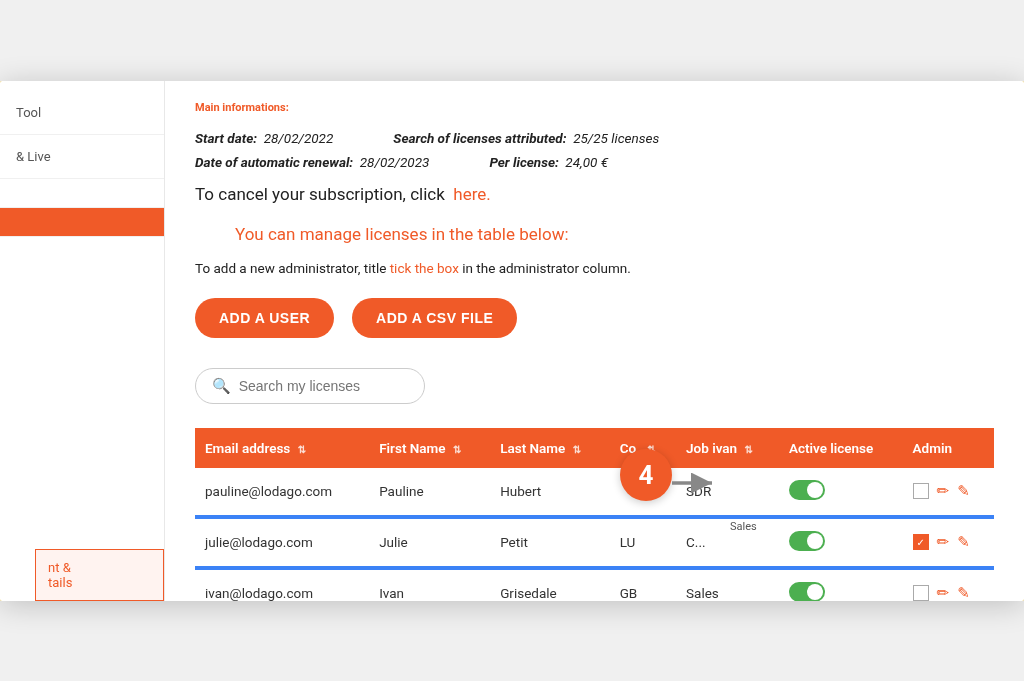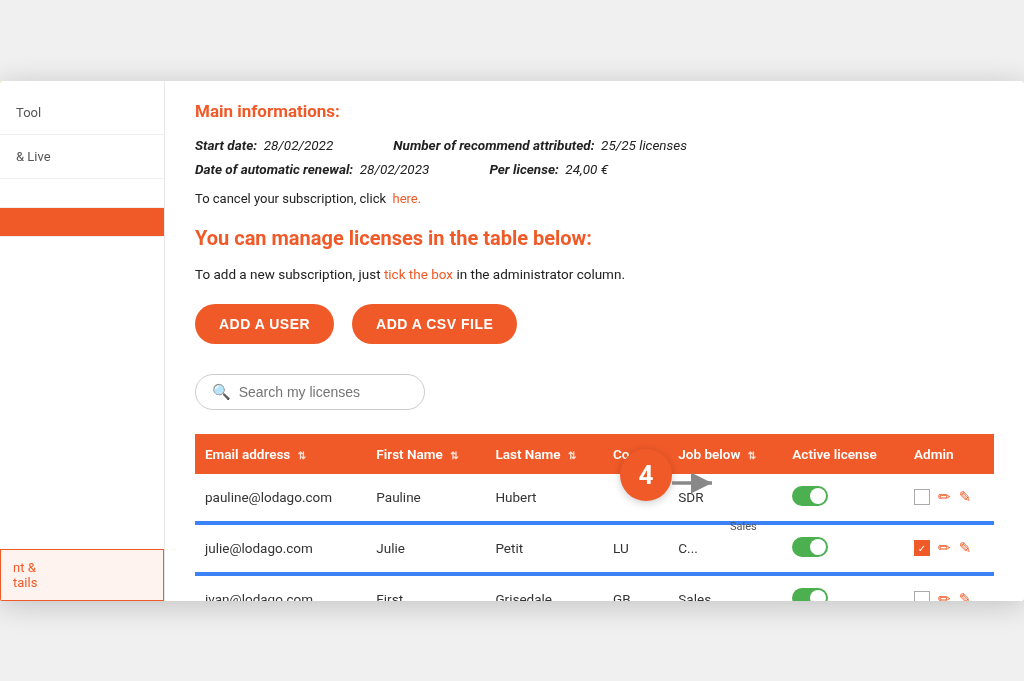--- a/index.html
+++ b/index.html
@@ -53,52 +53,53 @@
     }
     
     .main {
       flex: 1;
       overflow-y: auto;
       padding: 20px 30px 20px 30px;
       background: #fff;
     }
     .section-title {
       color: #f05a28;
-      font-size: 17px;
+      font-size: 11px;
       font-weight: 700;
       margin-bottom: 16px;
     }
     .info-row {
       display: flex;
       gap: 60px;
       margin-bottom: 8px;
     }
     .info-item {
       font-size: 13.5px;
       color: #222;
       font-style: italic;
     }
     .info-item strong {
       font-weight: 700;
     }
     .cancel-line {
-      font-size: 13px;
+      font-size: 17px;
       color: #222;
       margin-top: 14px;
       margin-bottom: 20px;
     }
     .cancel-link {
       color: #f05a28;
       text-decoration: none;
     }
     .manage-title {
       color: #f05a28;
-      font-size: 20px;
-      font-weight: 700;
+      font-size: 17px;
+      font-weight: 400;
       margin-bottom: 14px;
+      margin-left: 40px;
     }
     .instruction {
       font-size: 13.5px;
       color: #222;
       margin-bottom: 10px;
       line-height: 1.5;
     }
     .instruction .highlight {
       color: #f05a28;
     }
@@ -268,38 +269,38 @@
     </div>
     <div class="sidebar-item">
       <span>&amp; Live</span>
     </div>
     <div class="sidebar-item">
       <span></span>
     </div>
     <div class="sidebar-item active">
       <span></span>
     </div>
-    <div class="sidebar-item sidebar-item-highlighted" style="margin-top:auto; border:1px solid #f05a28; color:#f05a28; font-size:13px; padding:10px 12px;">
+    <div class="sidebar-item sidebar-item-highlighted" style="margin-top:auto; border:1px solid #f05a28; color:#f05a28; font-size:13px; padding:10px 12px;margin-left:35px;">
       <span>nt &amp;</span><br>
       <span>tails</span>
     </div>
   </div>
 
   <div class="main">
 
     <div>
       <div class="section-title">Main informations:</div>
 
       <div class="info-row">
         <div class="info-item">
           <strong>Start date:</strong>
           &nbsp;<span>28/02/2022</span>
         </div>
         <div class="info-item">
-          <strong>Number of recommend attributed:</strong>
+          <strong>Search of licenses attributed:</strong>
           &nbsp;<span>25/25 licenses</span>
         </div>
       </div>
 
       <div class="info-row">
         <div class="info-item">
           <strong>Date of automatic renewal:</strong>
           &nbsp;<span>28/02/2023</span>
         </div>
         <div class="info-item">
@@ -312,21 +313,21 @@
       <div class="cancel-line">
         <span>To cancel your subscription, click</span>
         &nbsp;<a class="cancel-link" href="#">here.</a>
       </div>
     </div>
 
     <div>
       <div class="manage-title">You can manage licenses in the table below:</div>
 
       <div class="instruction">
-        <span>To add a new subscription, just</span>
+        <span>To add a new administrator, title</span>
         <span class="highlight">tick the box</span>
         <span>in the administrator column.</span>
       </div>
 
 
       <div class="buttons-row">
         <button class="btn-primary">ADD A USER</button>
         <button class="btn-primary">ADD A CSV FILE</button>
       </div>
     </div>
@@ -352,21 +353,21 @@
             </th>
             <th>
               <span>Last Name</span>
               <span class="sort-icon">⇅</span>
             </th>
             <th>
               <span>Co.</span>
               <span class="sort-icon">⇅</span>
             </th>
             <th>
-              <span>Job below</span>
+              <span>Job ivan</span>
               <span class="sort-icon">⇅</span>
             </th>
             <th>
               <span>Active license</span>
             </th>
             <th>
               <span>Admin</span>
             </th>
           </tr>
         </thead>
@@ -401,21 +402,21 @@
         <div class="checkbox checkbox-checked">✓</div>
         <div class="action-icons">
           <span class="action-icon">✏</span>
           <span class="action-icon">✎</span>
         </div>
       </div>
     </td>
   </tr>
             <tr>
     <td>ivan@lodago.com</td>
-    <td>First</td>
+    <td>Ivan</td>
     <td>Grisedale</td>
     <td>GB</td>
     <td>Sales</td>
     <td><div class="toggle toggle-on"><div class="toggle-knob"></div></div></td>
     <td>
       <div style="display:flex;align-items:center;gap:8px;">
         <div class="checkbox"></div>
         <div class="action-icons">
           <span class="action-icon">✏</span>
           <span class="action-icon">✎</span>

